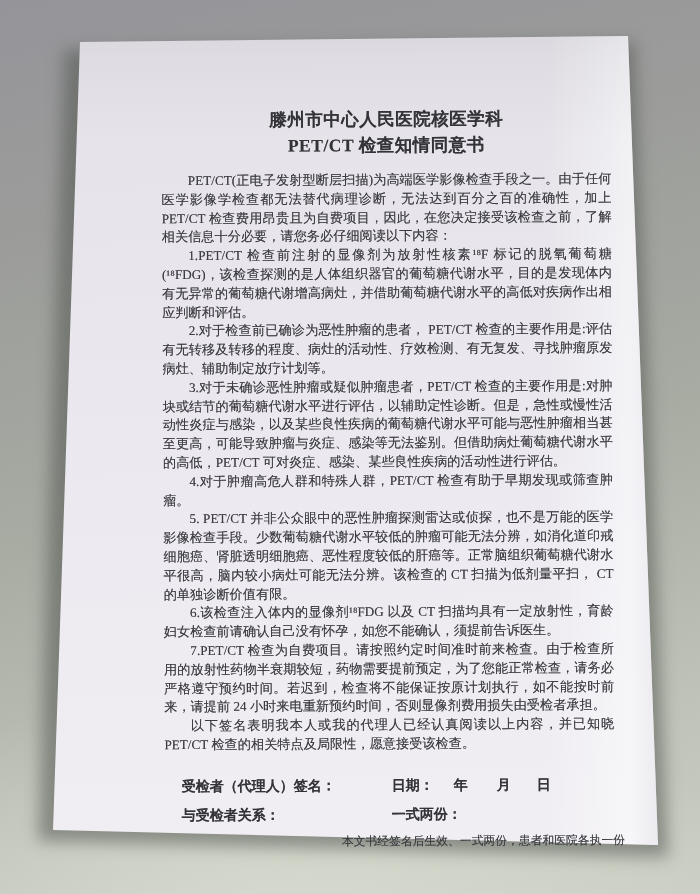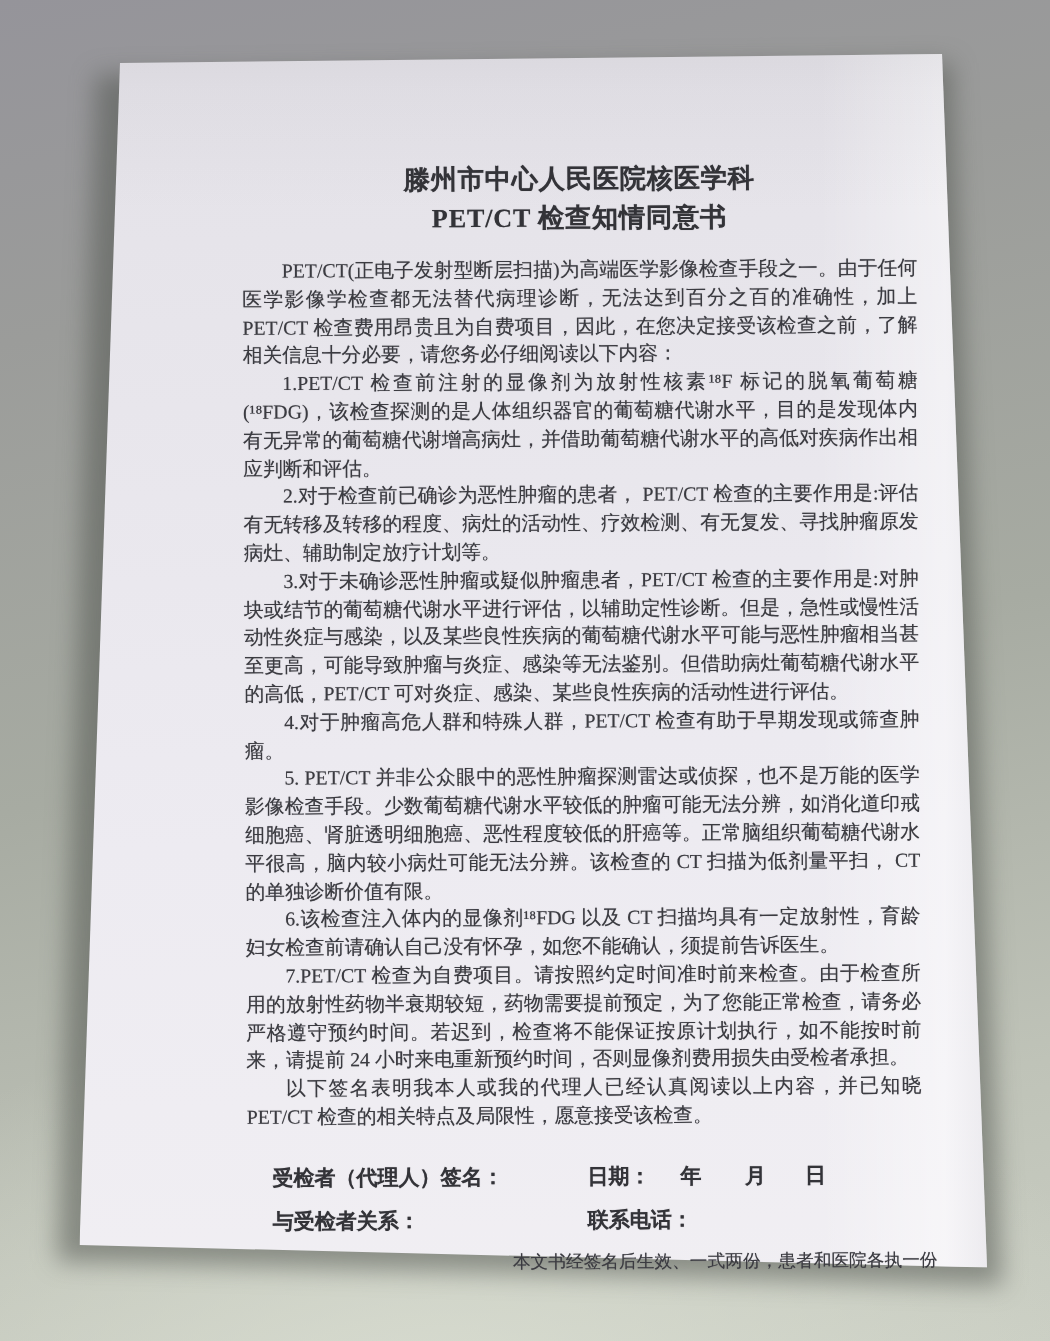--- a/index.html
+++ b/index.html
@@ -83,18 +83,18 @@
     <div class="sig-block">
       <div class="sig-row">
         <span class="wide">受检者（代理人）签名：</span>
         <span>日期：</span>
         <span class="yr">年</span>
         <span class="mo">月</span>
         <span class="dy">日</span>
       </div>
       <div class="sig-row r2">
         <span class="wide">与受检者关系：</span>
-        <span>联系电话：</span>
+        <span>一式两份：</span>
       </div>
       <div class="sig-note">本文书经签名后生效、一式两份，患者和医院各执一份</div>
     </div>
   </div>
 </div>
 
 </body></html>

